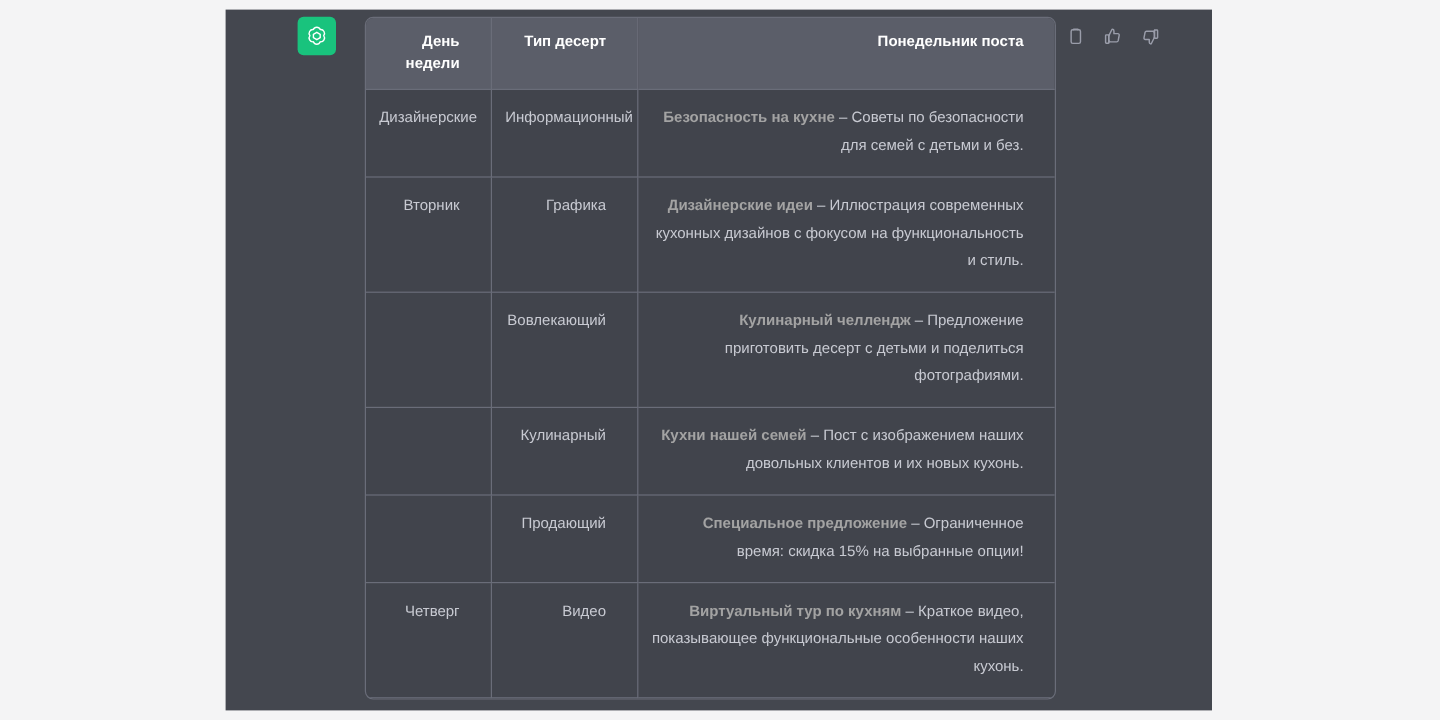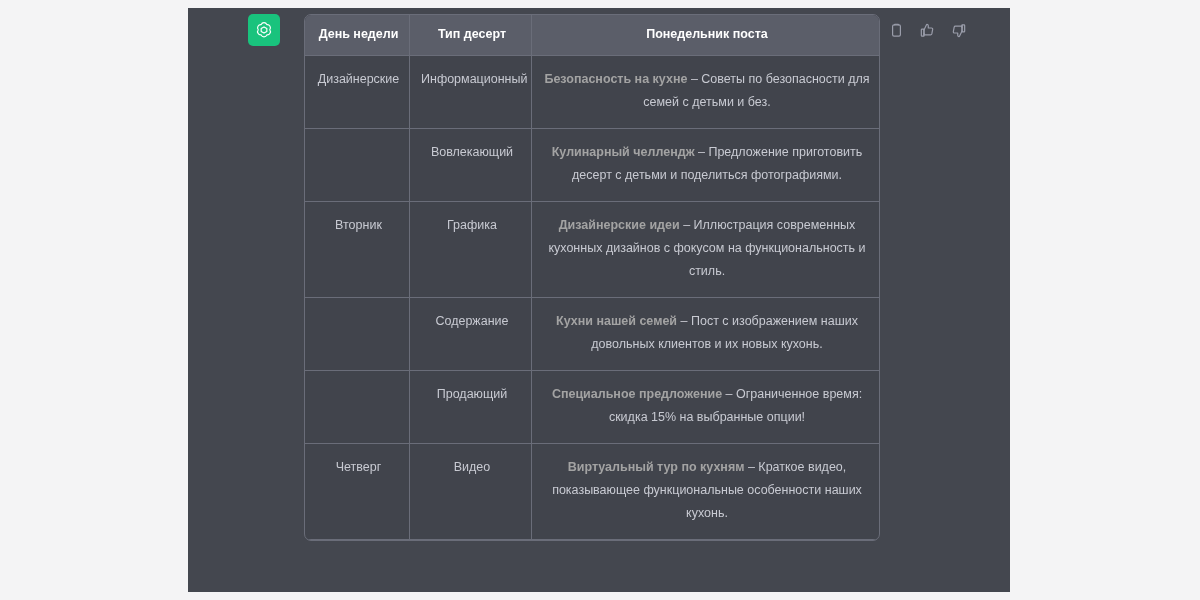--- a/index.html
+++ b/index.html
@@ -92,22 +92,22 @@
     border: 1px solid #6a6d79;
     border-radius: 7px;
     overflow: hidden;
     background: #41444c;
   }
   table.post-table th,
   table.post-table td {
     border-right: 1px solid #6a6d79;
     border-bottom: 1px solid #6a6d79;
     vertical-align: top;
-    text-align: center;
-    padding: 12px 8px 14px 11px;
+    text-align: right;
+    padding: 12px 26px 14px 11px;
     font-size: 12.5px;
     line-height: 23px;
   }
   table.post-table th:last-child,
   table.post-table td:last-child {
     border-right: none;
   }
   table.post-table thead th {
     background: #5b5e69;
     color: #ffffff;
@@ -168,32 +168,32 @@
               <th>Понедельник поста</th>
             </tr>
           </thead>
           <tbody>
               <tr>
                 <td>Дизайнерские</td>
                 <td>Информационный</td>
                 <td><span class="lead">Безопасность на кухне</span><span class="rest"> – Советы по безопасности для семей с детьми и без.</span></td>
               </tr>
               <tr>
+                <td>Вторник</td>
+                <td>Графика</td>
+                <td><span class="lead">Дизайнерские идеи</span><span class="rest"> – Иллюстрация современных кухонных дизайнов с фокусом на функциональность и стиль.</span></td>
+              </tr>
+              <tr>
                 <td></td>
                 <td>Вовлекающий</td>
                 <td><span class="lead">Кулинарный челлендж</span><span class="rest"> – Предложение приготовить десерт с детьми и поделиться фотографиями.</span></td>
               </tr>
               <tr>
-                <td>Вторник</td>
-                <td>Графика</td>
-                <td><span class="lead">Дизайнерские идеи</span><span class="rest"> – Иллюстрация современных кухонных дизайнов с фокусом на функциональность и стиль.</span></td>
-              </tr>
-              <tr>
                 <td></td>
-                <td>Содержание</td>
+                <td>Кулинарный</td>
                 <td><span class="lead">Кухни нашей семей</span><span class="rest"> – Пост с изображением наших довольных клиентов и их новых кухонь.</span></td>
               </tr>
               <tr>
                 <td></td>
                 <td>Продающий</td>
                 <td><span class="lead">Специальное предложение</span><span class="rest"> – Ограниченное время: скидка 15% на выбранные опции!</span></td>
               </tr>
               <tr>
                 <td>Четверг</td>
                 <td>Видео</td>

